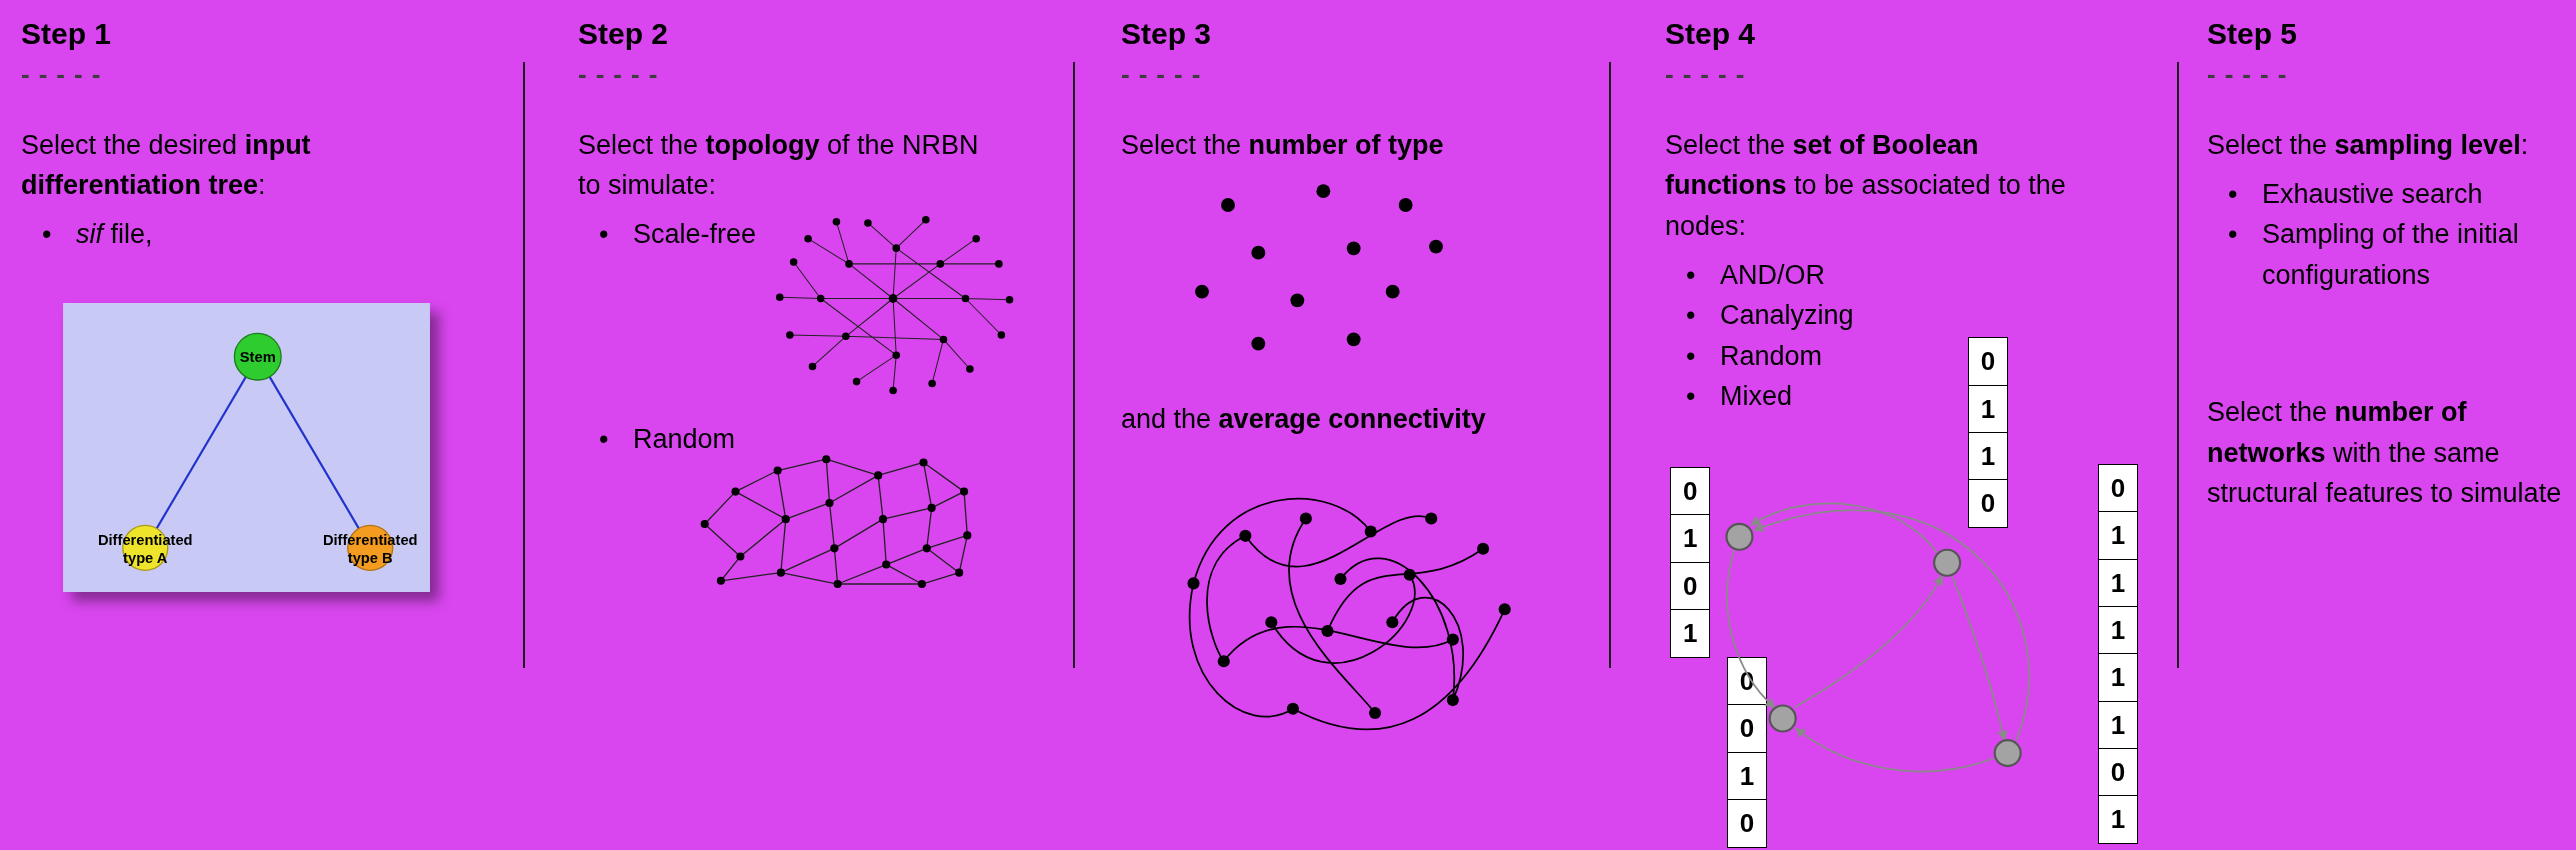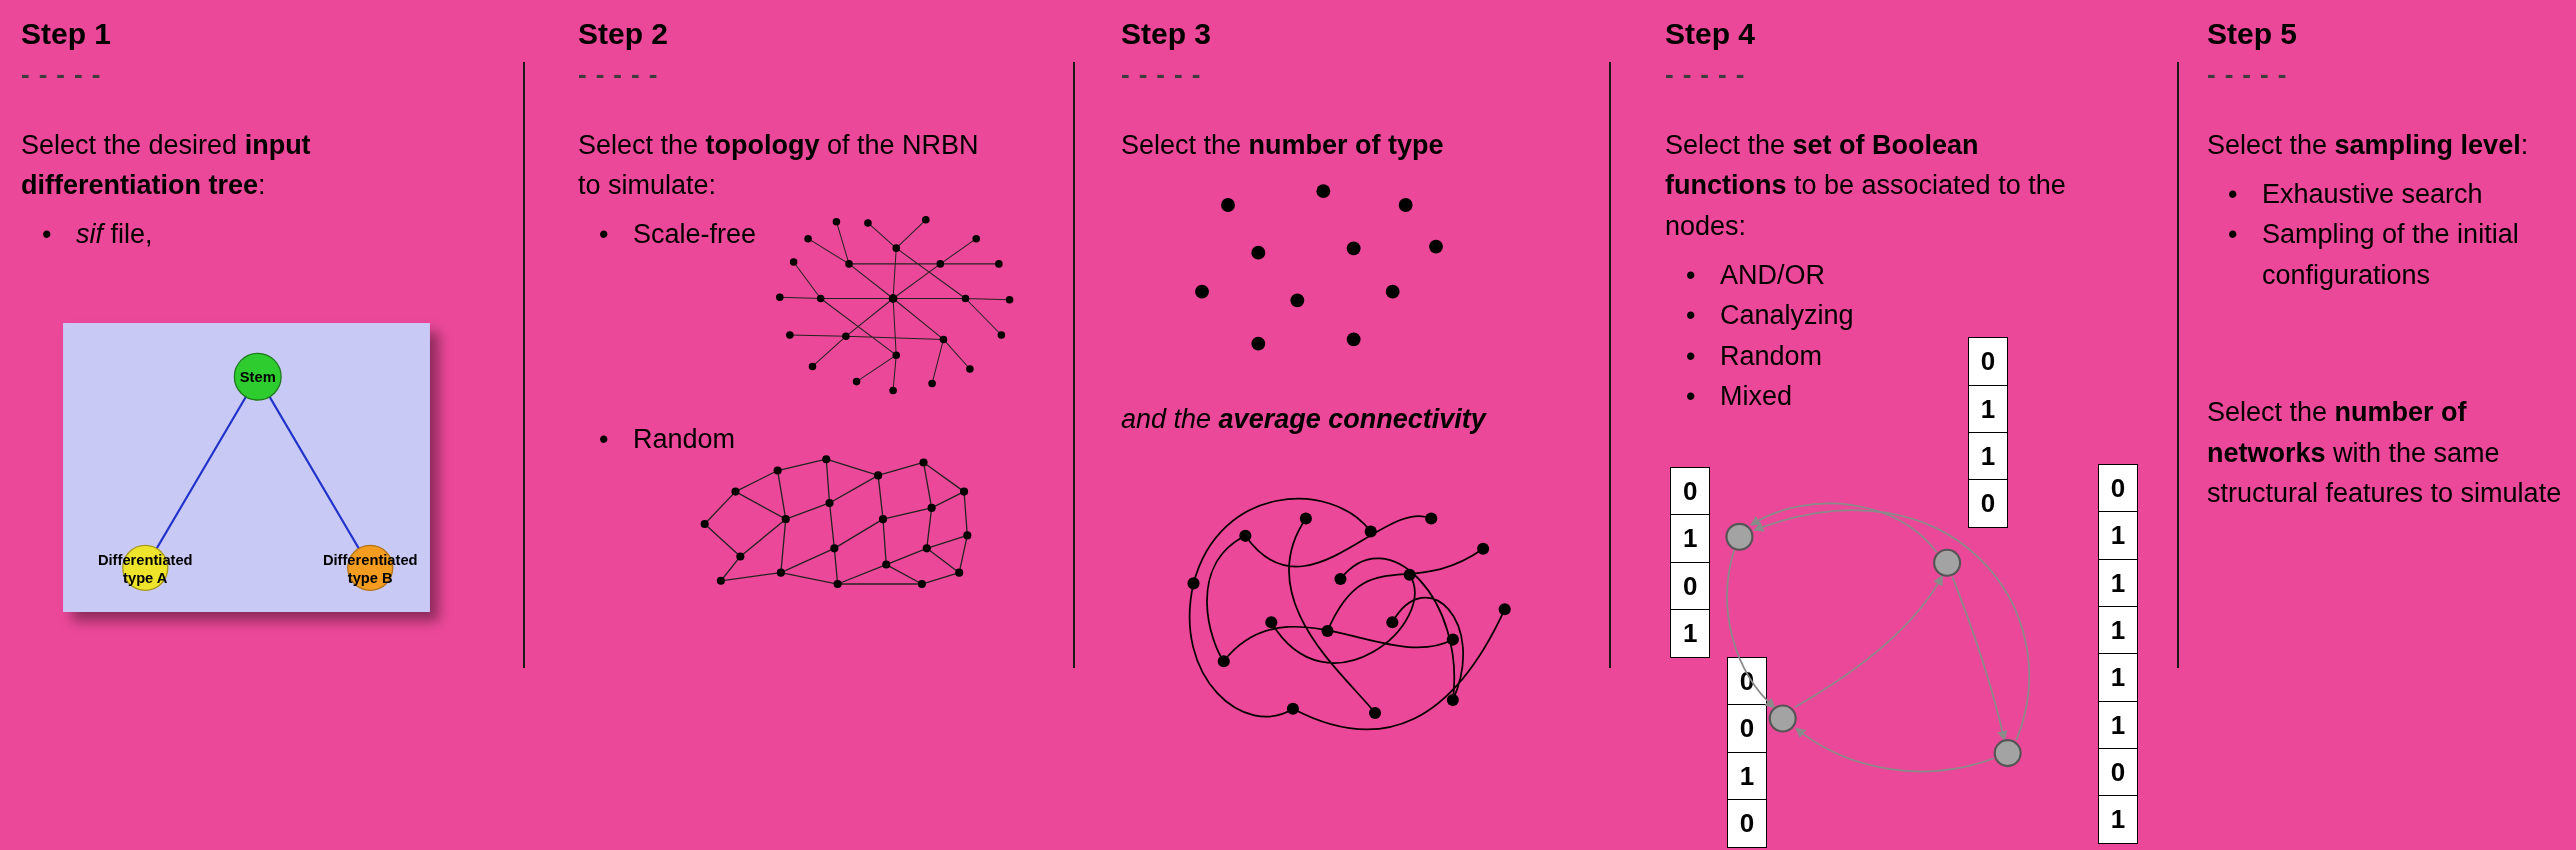--- a/index.html
+++ b/index.html
@@ -1,18 +1,18 @@
 <!DOCTYPE html>
 <html style="font-size:14px"><head>
 <meta charset="utf-8">
 <title>Figure</title>
 <style>
   html, body { margin: 0; padding: 0; background: #ffffff; }
   body { font-family: "Liberation Sans", sans-serif; color: #000; }
-  .canvas { position: relative; width: 2576px; height: 851px; background: #ec4899; overflow: hidden; }
+  .canvas { position: relative; width: 2576px; height: 851px; background: #d946ef; overflow: hidden; }
 
   .col { position: absolute; top: 0; }
   .step-title { font-size: 30px; font-weight: bold; margin: 15.6px 0 0 0; line-height: 1.2; }
   .dashes { font-size: 26px; font-weight: bold; color: #3d3d3d; margin-top: 7px; letter-spacing: 0.9px; }
   .intro, .second-para { font-size: 27px; line-height: 1.5; margin: 35px 0 0 0; }
   .bullets { list-style: none; margin: 8.7px 0 0 0; padding: 0; font-size: 27px; line-height: 1.5; }
   .bullets li { position: relative; padding-left: 55px; margin: 0; }
   .bullets li::before { content: "\2022"; position: absolute; left: 21px; }
 
   .col-1 { left: 21px; width: 467px; }
@@ -21,34 +21,34 @@
   .col-4 { left: 1665px; width: 485px; }
   .col-5 { left: 2207px; width: 372px; }
 
   .col-2 .intro { max-width: 407px; }
   .col-4 .intro { max-width: 433px; }
   .col-1 .bullets li { max-width: 363px; }
 
   .vdiv { position: absolute; top: 62px; height: 606px; width: 1.7px; background: #1a1a1a; }
 
   
-  .tree-box { position: relative; margin: 68px 0 0 42px; width: 367px; height: 289px;
+  .tree-box { position: relative; margin: 48px 0 0 42px; width: 367px; height: 289px;
               box-shadow: 8.7px 8.7px 12px rgba(0,0,0,0.40); }
   .tree-box svg { display: block; }
   .node-label { font-family: "Liberation Sans", sans-serif; font-weight: bold; fill: #000; }
 
   
   .net-scalefree { position: absolute; left: 164px; top: 192px; }
   .net-random { position: absolute; left: 104px; top: 427px; }
   .col-2 .bullets .li-random { margin-top: 164px; }
 
   
   .dots-fig { display: block; margin: 14px 0 0 55px; }
   .tangle-fig { display: block; margin: 22.5px 0 0 12px; }
-  .col-3 .second-para { margin-top: 12px; font-style: italic; }
+  .col-3 .second-para { margin-top: 12px; }
 
   
   .bool-diagram { position: absolute; left: 0; top: 320px; width: 502px; height: 528px; }
   .ttable { position: absolute; display: flex; flex-direction: column; }
   .tcell { width: 38px; height: 47px; margin-top: -1.7px; border: 1.7px solid #000; background: #fff;
            display: flex; align-items: center; justify-content: center;
            font-size: 26px; font-weight: bold; }
   .ttable .tcell:first-child { margin-top: 0; }
   .bool-net { position: absolute; left: 0; top: 87px; }
 

